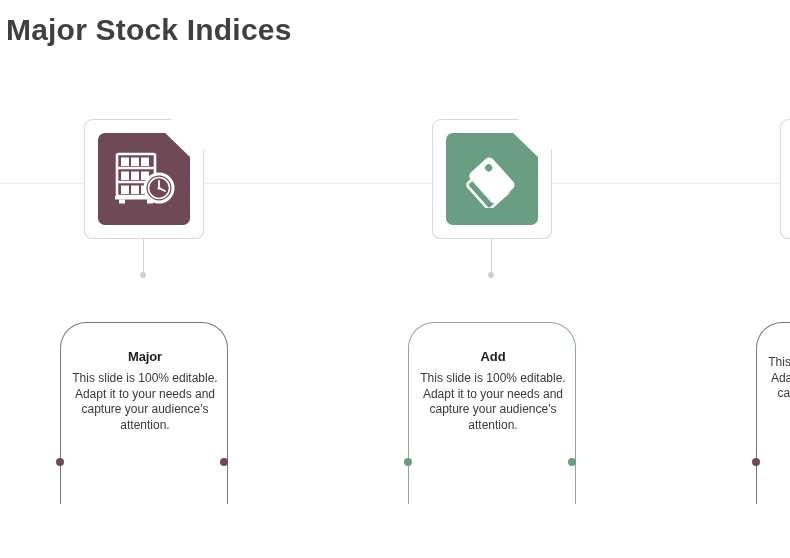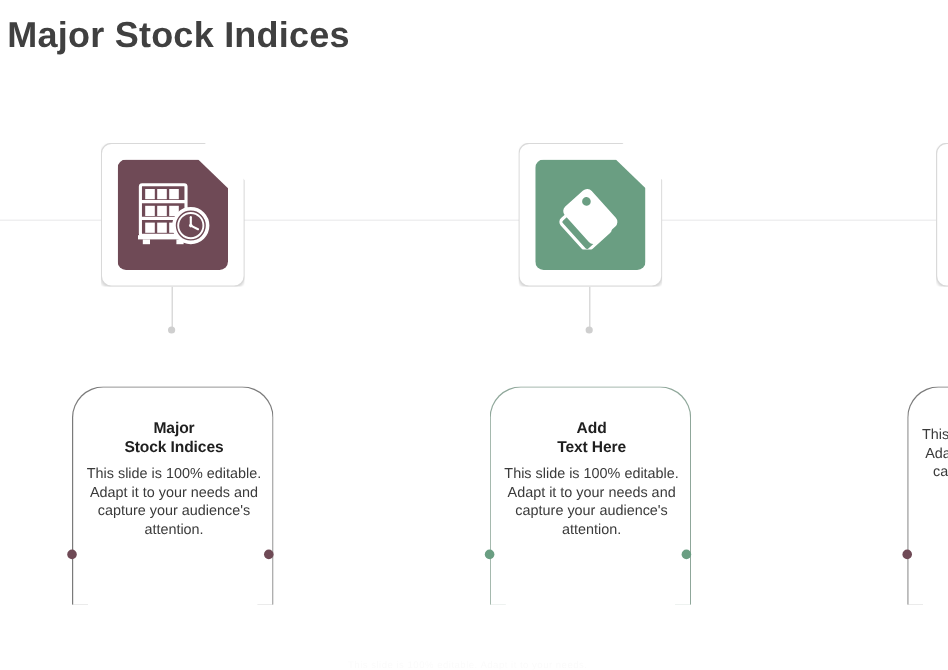--- a/index.html
+++ b/index.html
@@ -216,21 +216,20 @@
     </div>
   </div>
 
   <div class="connector"></div>
   <div class="connector-dot"></div>
 
   <div class="card">
     <div class="card-text">
       <div class="card-title">
         <div>Major</div>
-        <div>Stock Indices</div>
       </div>
       <div class="card-body">This slide is 100% editable. Adapt it to your needs and capture your audience's attention.</div>
     </div>
   </div>
 
   <div class="leg-dot left" style="background:#6f4a56;"></div>
   <div class="leg-dot right" style="background:#6f4a56;"></div>
 </div>
 
 <div class="col col-2">
@@ -251,21 +250,20 @@
     </div>
   </div>
 
   <div class="connector"></div>
   <div class="connector-dot"></div>
 
   <div class="card card-green">
     <div class="card-text">
       <div class="card-title">
         <div>Add</div>
-        <div>Text Here</div>
       </div>
       <div class="card-body">This slide is 100% editable. Adapt it to your needs and capture your audience's attention.</div>
     </div>
   </div>
 
   <div class="leg-dot left" style="background:#6a9e82;"></div>
   <div class="leg-dot right" style="background:#6a9e82;"></div>
 </div>
 
 <div class="col col-3">

